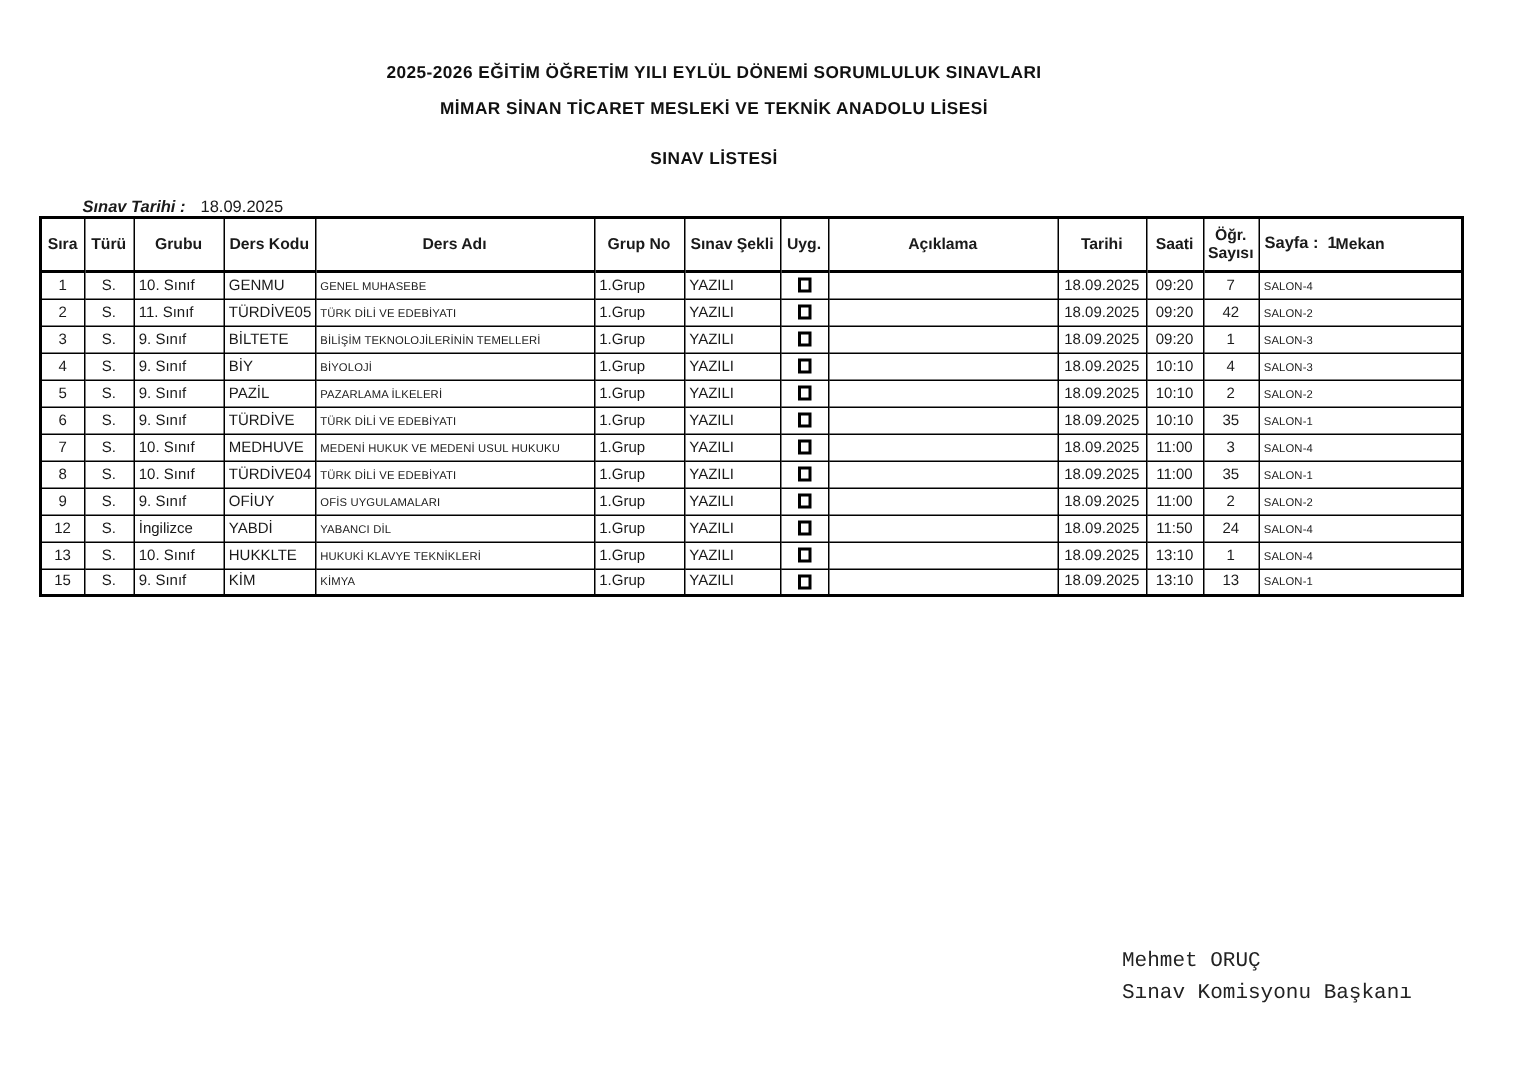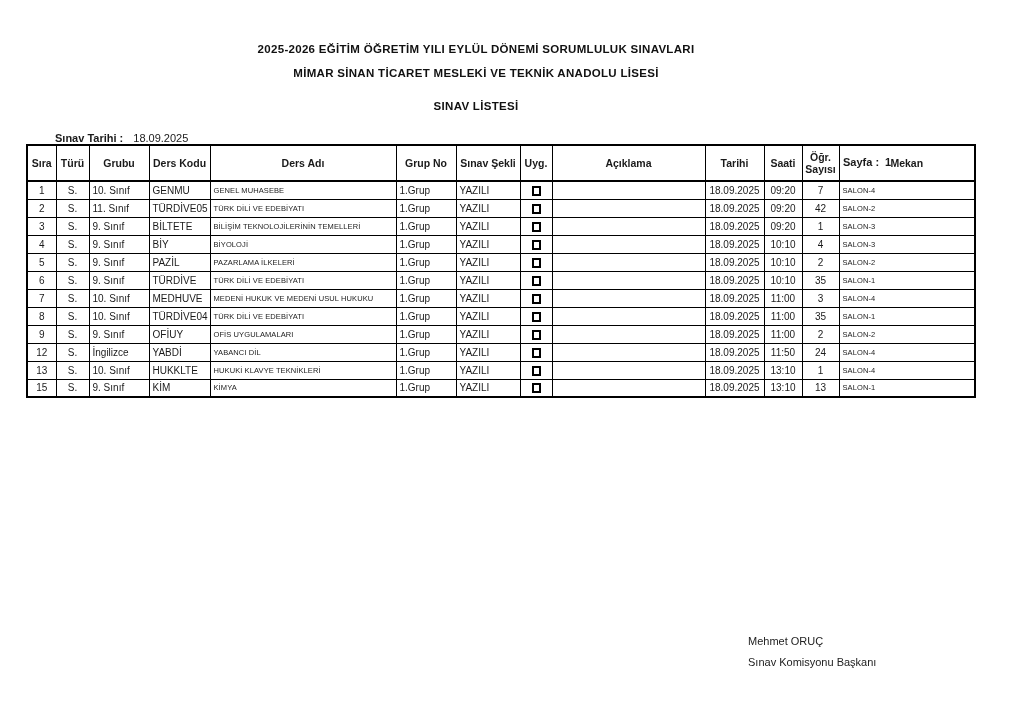--- a/index.html
+++ b/index.html
@@ -10,21 +10,21 @@
     position:relative;
     overflow:hidden;
   }
   .abs { position:absolute; }
   .center-block { left:26px; width:900px; text-align:center; }
   .title-line { font-weight:bold; font-size:11.5px; letter-spacing:0.3px; color:#111; }
   #title1 { top:23px;margin-top:44px; }
   #title2 { top:43px; }
   #list-title { top:100px; }
   #meta-row { top:132px; left:55px; font-size:11px; }
-  #meta-row .label { font-weight:bold; }
+  #meta-row .label { font-weight:bold;font-style:italic; }
   #meta-row .value { font-weight:normal; margin-left:10px; }
   #page-indicator { top:132px; left:843px; font-size:11px; font-weight:bold;margin-top:24px; }
   #page-indicator .num { margin-left:6px; }
 
   table#exam-table {
     position:absolute;
     left:26px; top:144px;
     width:948px;
     border-collapse:collapse;
     table-layout:fixed;
@@ -69,21 +69,21 @@
   col.c-adi    { width:186px; }
   col.c-grupno { width:60px; }
   col.c-sekli  { width:64px; }
   col.c-uyg    { width:32px; }
   col.c-acik   { width:153px; }
   col.c-tarihi { width:59px; }
   col.c-saati  { width:38px; }
   col.c-ogr    { width:37px; }
   col.c-mekan  { width:136px; }
 
-  #signature-block { left:748px; top:631px; font-size:11px; line-height:21px; color:#222; }
+  #signature-block { left:748px; top:631px; font-size:14px; line-height:21px; color:#222;font-family:Liberation Mono, monospace; }
 </style>
 </head>
 <body>
 
 <div class="abs center-block title-line" id="title1">MİMAR SİNAN TİCARET MESLEKİ VE TEKNİK ANADOLU LİSESİ</div>
 <div class="abs center-block title-line" id="title2">2025-2026 EĞİTİM ÖĞRETİM YILI EYLÜL DÖNEMİ SORUMLULUK SINAVLARI</div>
 <div class="abs center-block title-line" id="list-title">SINAV LİSTESİ</div>
 
 <div class="abs" id="meta-row">
   <span class="label">Sınav Tarihi :</span><span class="value">18.09.2025</span>

